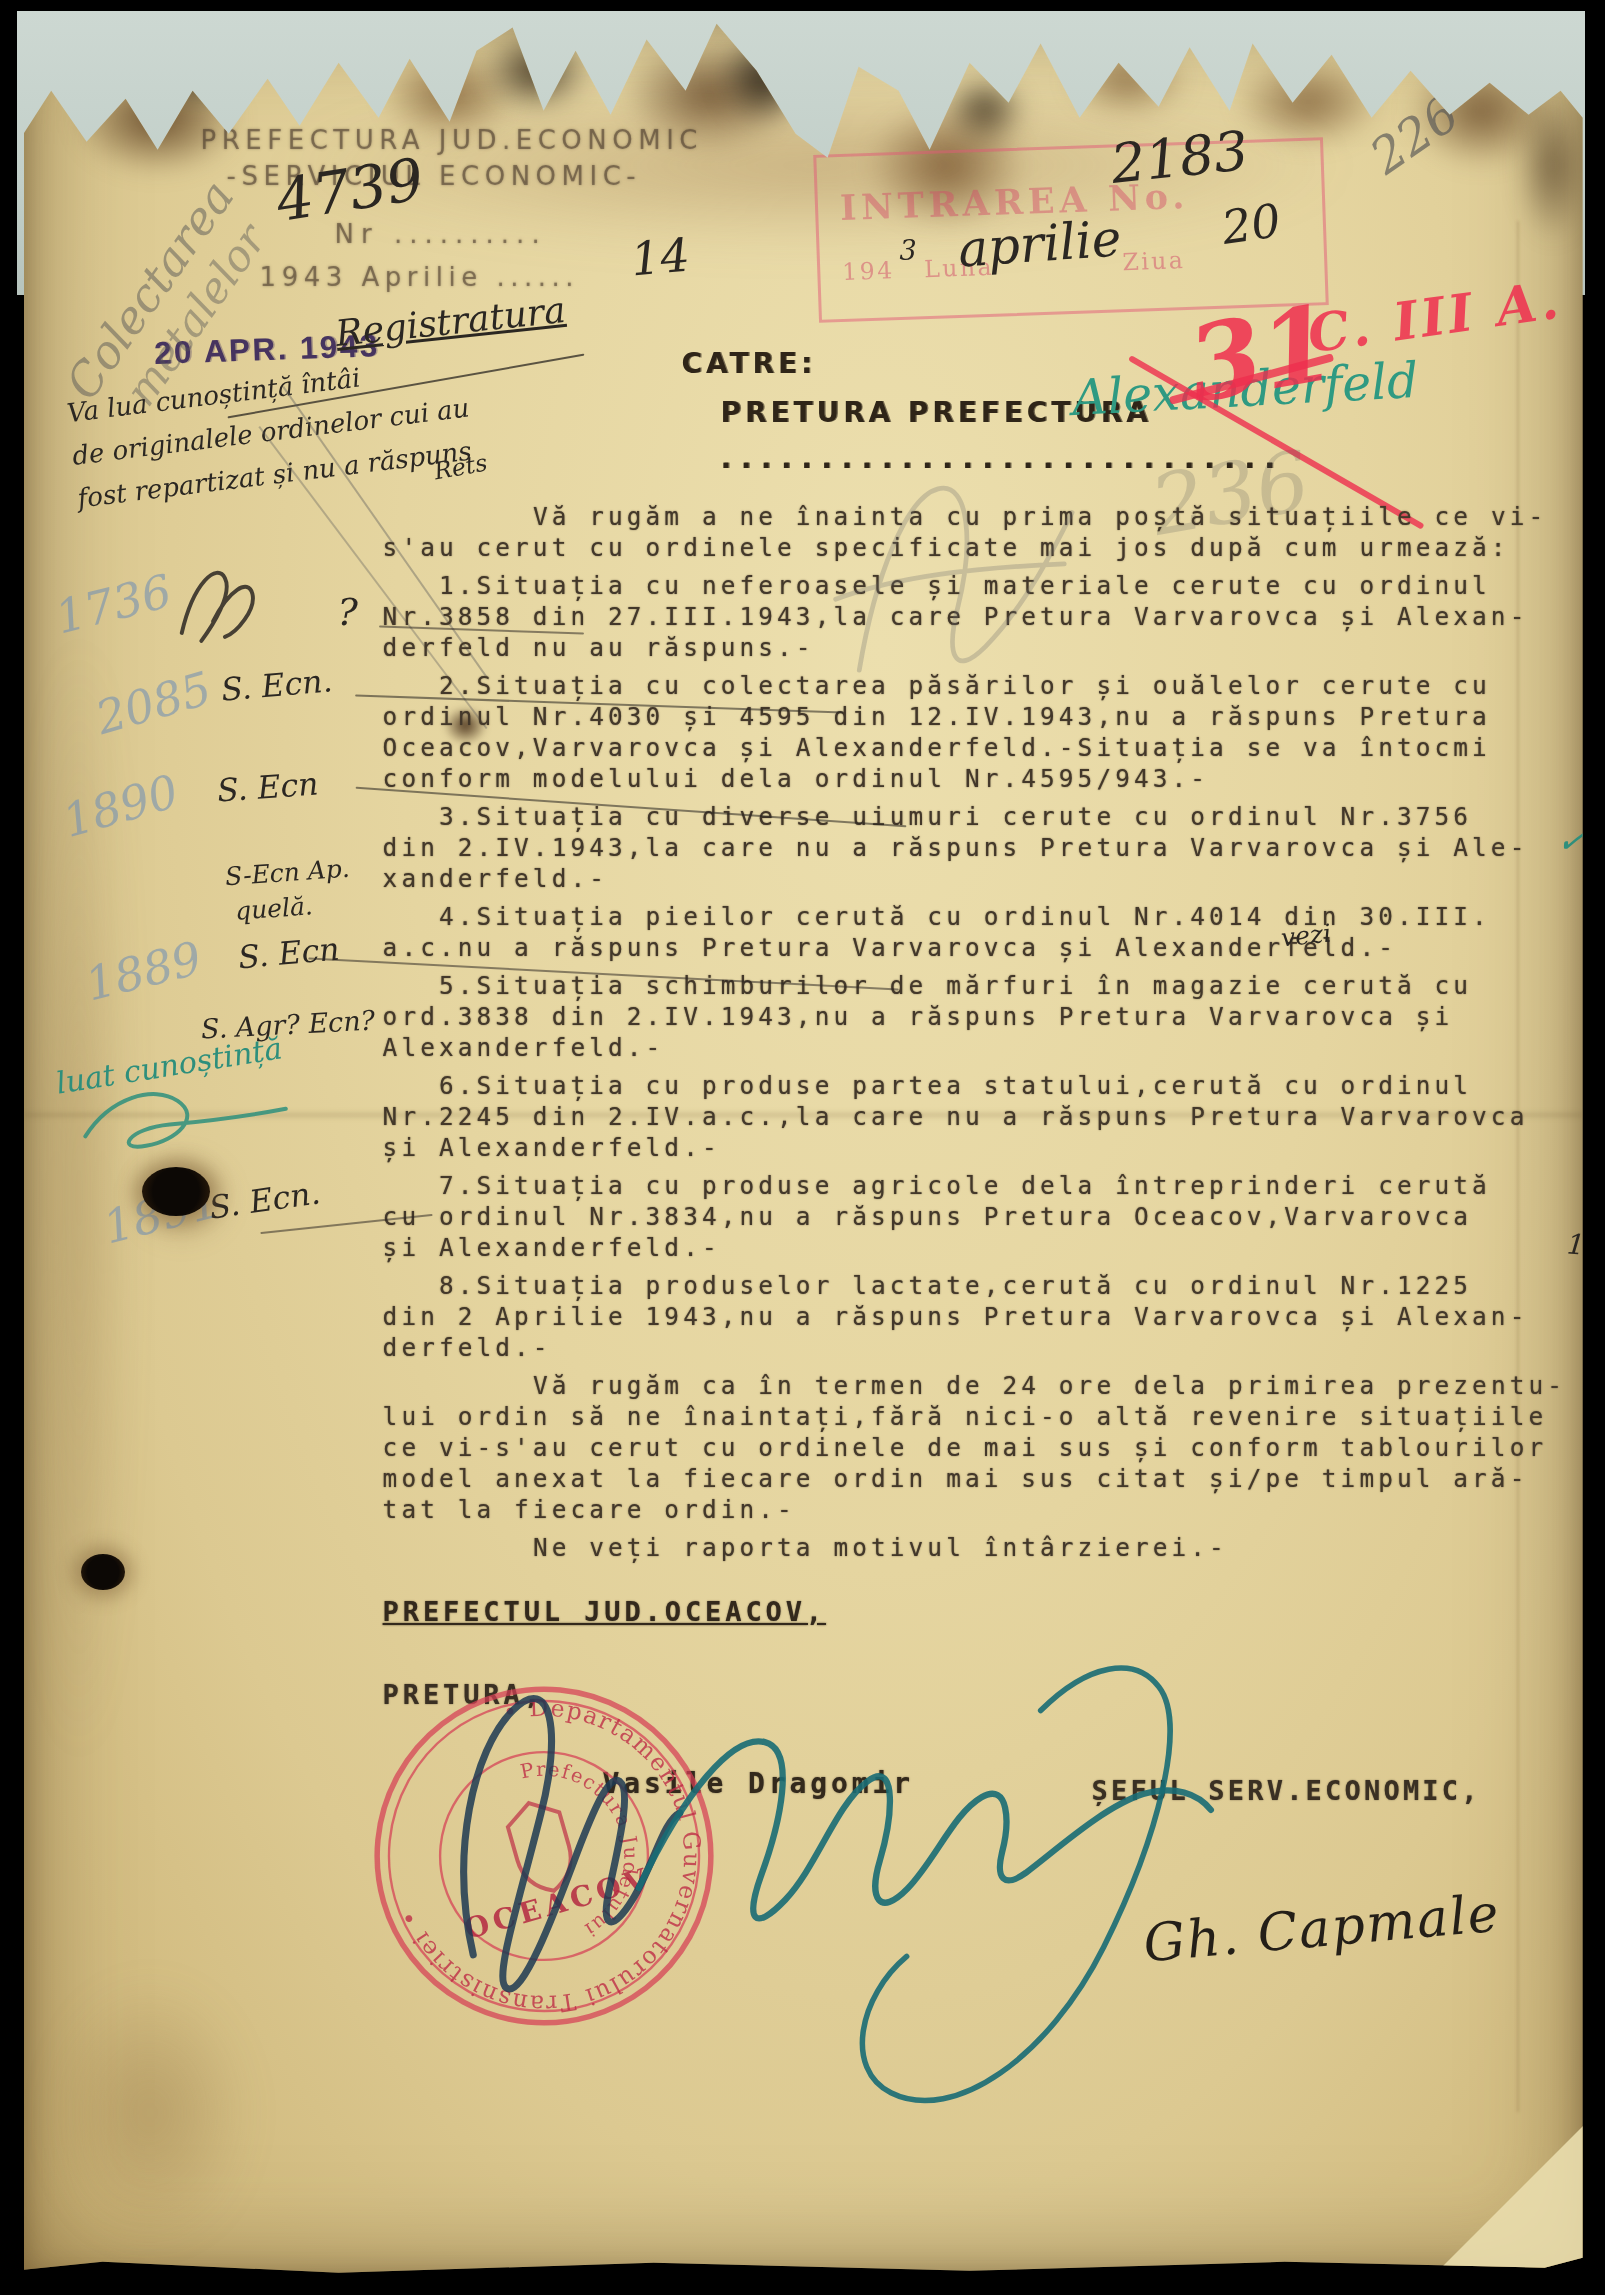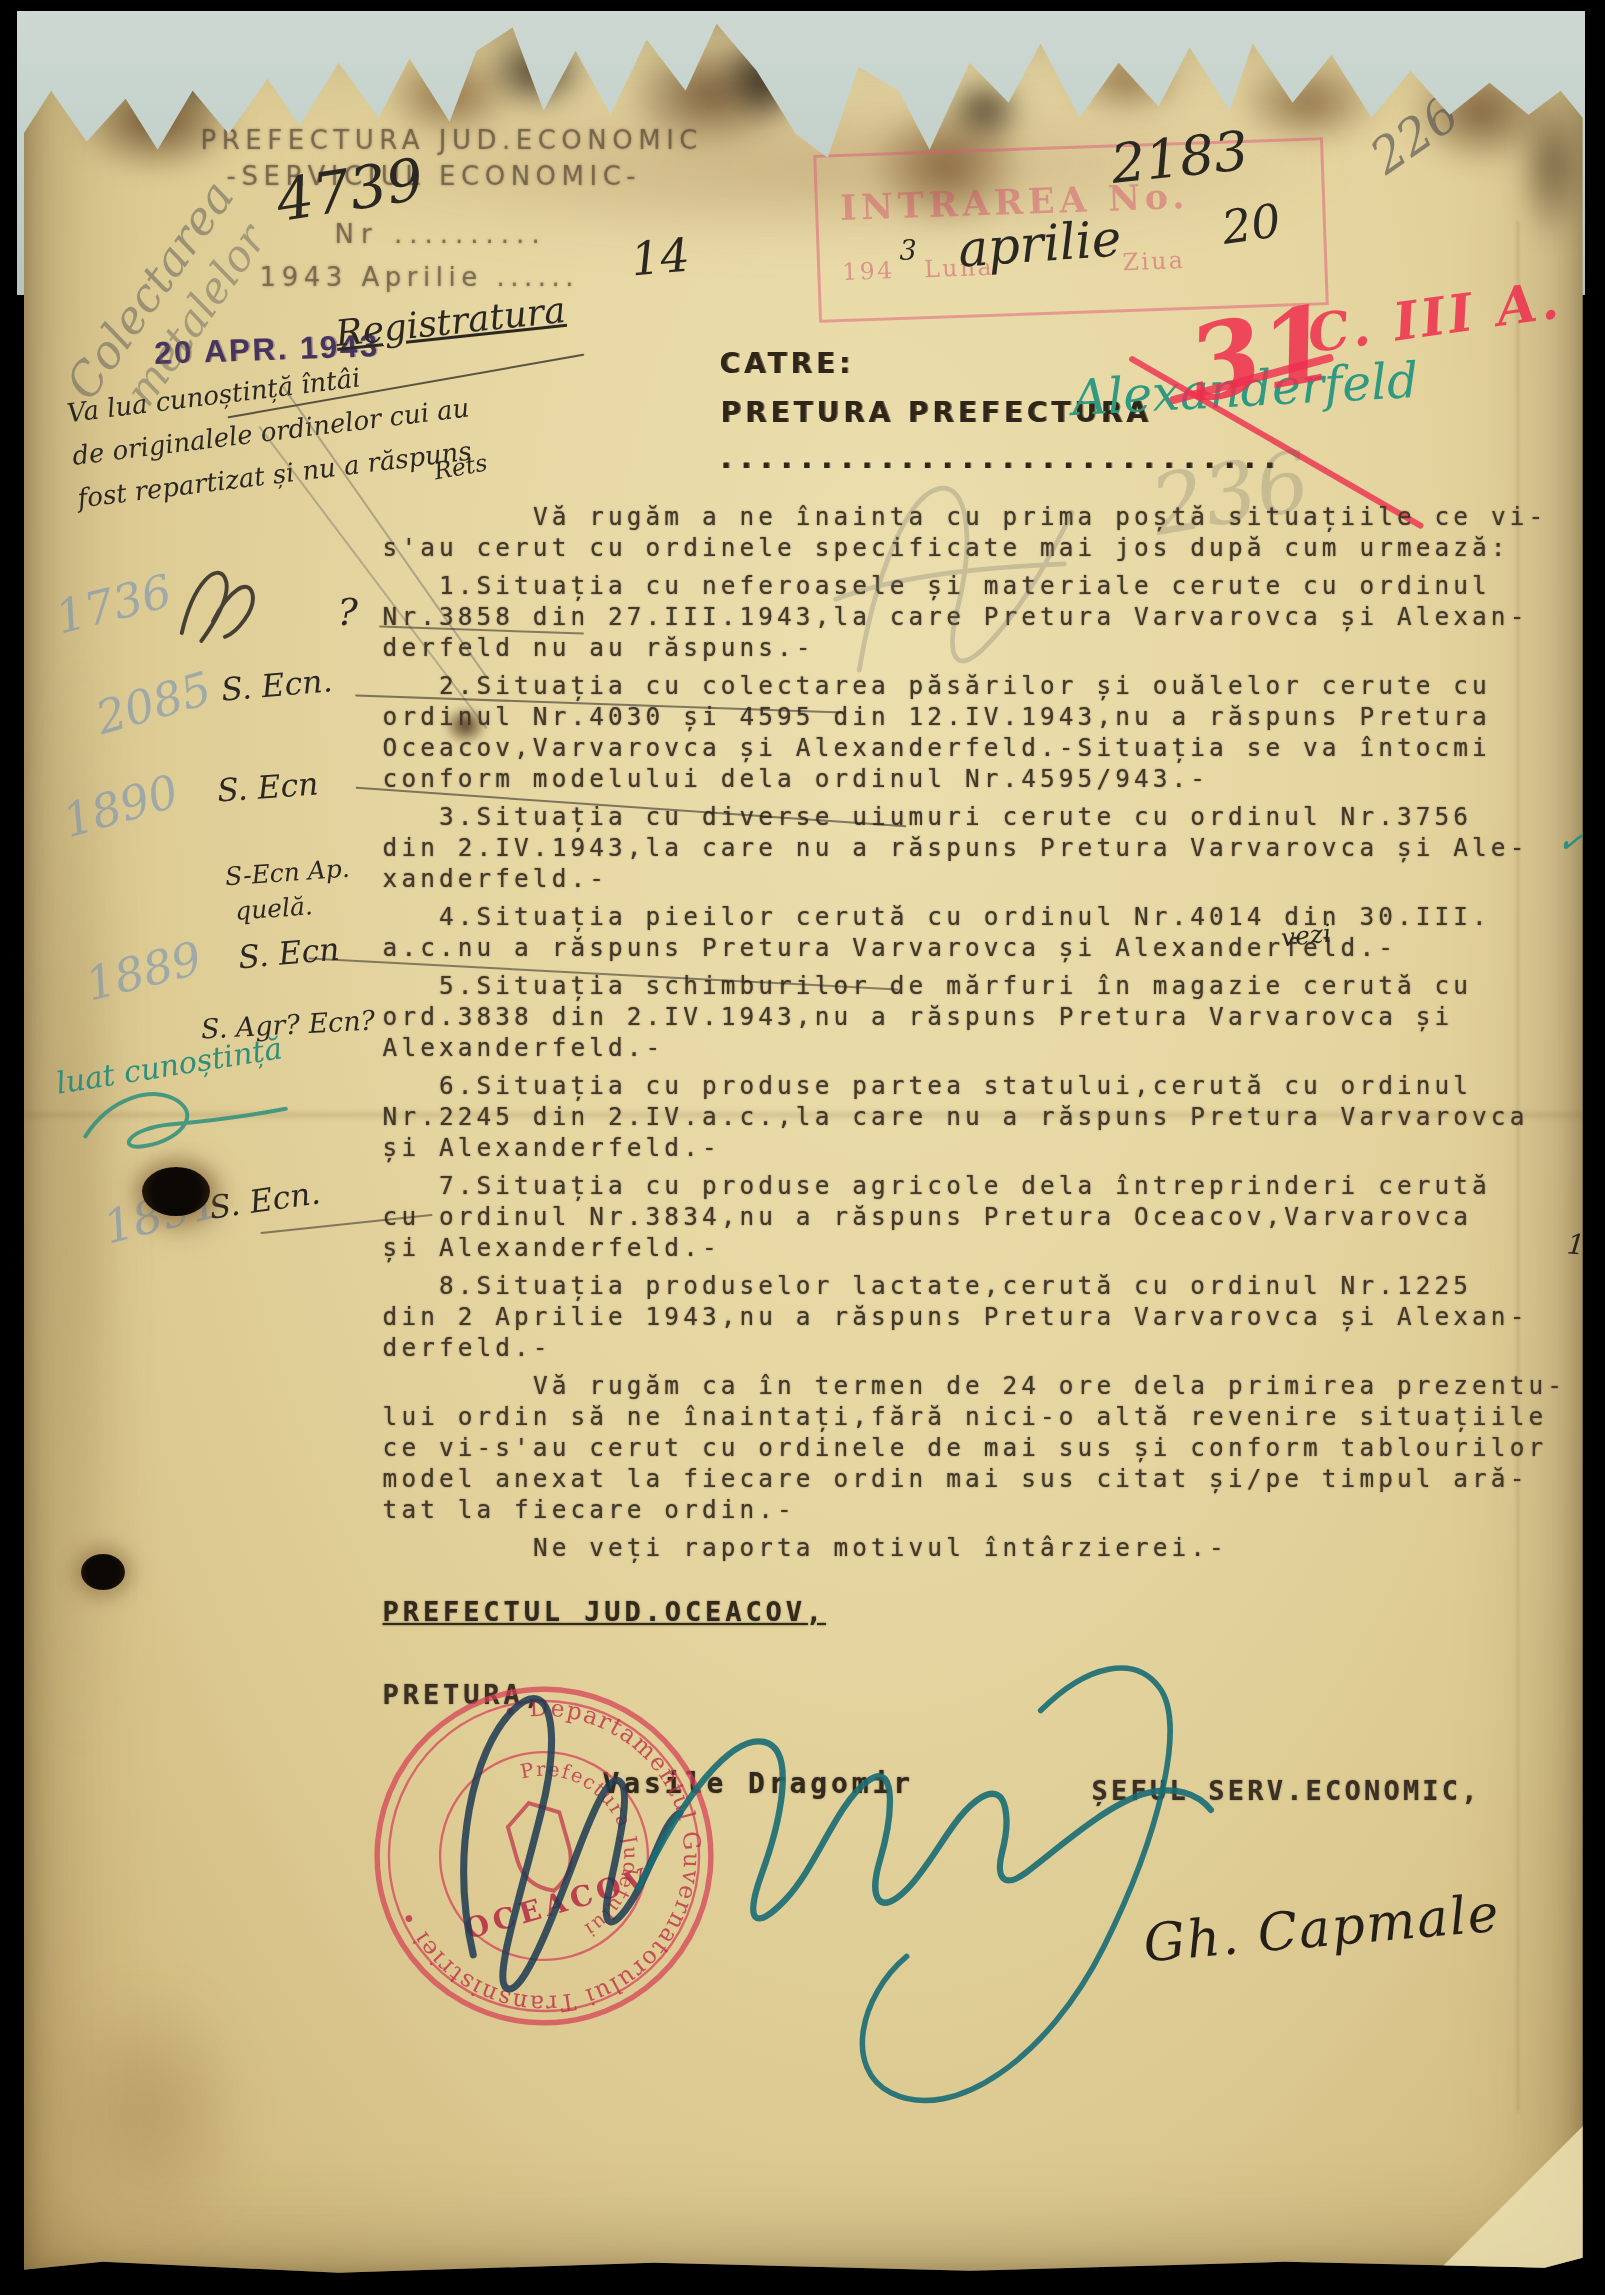--- a/index.html
+++ b/index.html
@@ -102,21 +102,21 @@
     <div class="hw pencil" style="position:static;font-size:43px;opacity:.65;margin-left:28px;">metalelor</div>
   </div>
 
   <div class="hw ink" style="left:47px;top:351px;font-size:26px;line-height:43px;transform:rotate(-7deg);white-space:pre-wrap;width:410px;">Va lua cunoștință întâi
 de originalele ordinelor cui au
 fost repartizat și nu a răspuns</div>
   <div class="hw ink" style="left:410px;top:437px;font-size:23.6px;transform:rotate(-10deg);">Rets</div>
   <div class="crease" style="left:260px;top:370px;width:355px;height:2.4px;background:rgba(90,90,90,.4);transform:rotate(55deg);transform-origin:0 0;"></div>
   <div class="crease" style="left:236px;top:410px;width:378px;height:2.4px;background:rgba(90,90,90,.35);transform:rotate(53deg);transform-origin:0 0;"></div>
 
-  <div class="dark-typed" style="left:696px;top:331px;">CATRE:</div>
+  <div class="dark-typed" style="left:658px;top:331px;">CATRE:</div>
   <div class="dark-typed" style="left:697px;top:380px;">PRETURA PREFECTURA</div>
   <div class="dark-typed" style="left:697px;top:426px;letter-spacing:9.5px;">............................</div>
   <div class="hw green-hw" style="left:1048px;top:345px;font-size:49px;transform:rotate(-3deg);">Alexanderfeld</div>
 
   <div class="hw red" style="left:1165px;top:276px;font-size:104px;font-weight:bold;transform:rotate(-10deg);">31</div>
   <div class="hw red" style="left:1283px;top:270px;font-size:52px;font-weight:bold;letter-spacing:3.2px;transform:rotate(-8deg);">C. III A.</div>
   <div class="redline" style="left:1143px;top:359px;width:169px;height:7.9px;transform:rotate(-15deg);"></div>
   <div class="redline" style="left:1107px;top:339px;width:339px;height:6.3px;transform:rotate(30deg);transform-origin:0 0;"></div>
 
   <div class="hw pencil" style="left:1127px;top:429px;font-size:83px;opacity:.32;transform:rotate(-10deg);">236</div>

